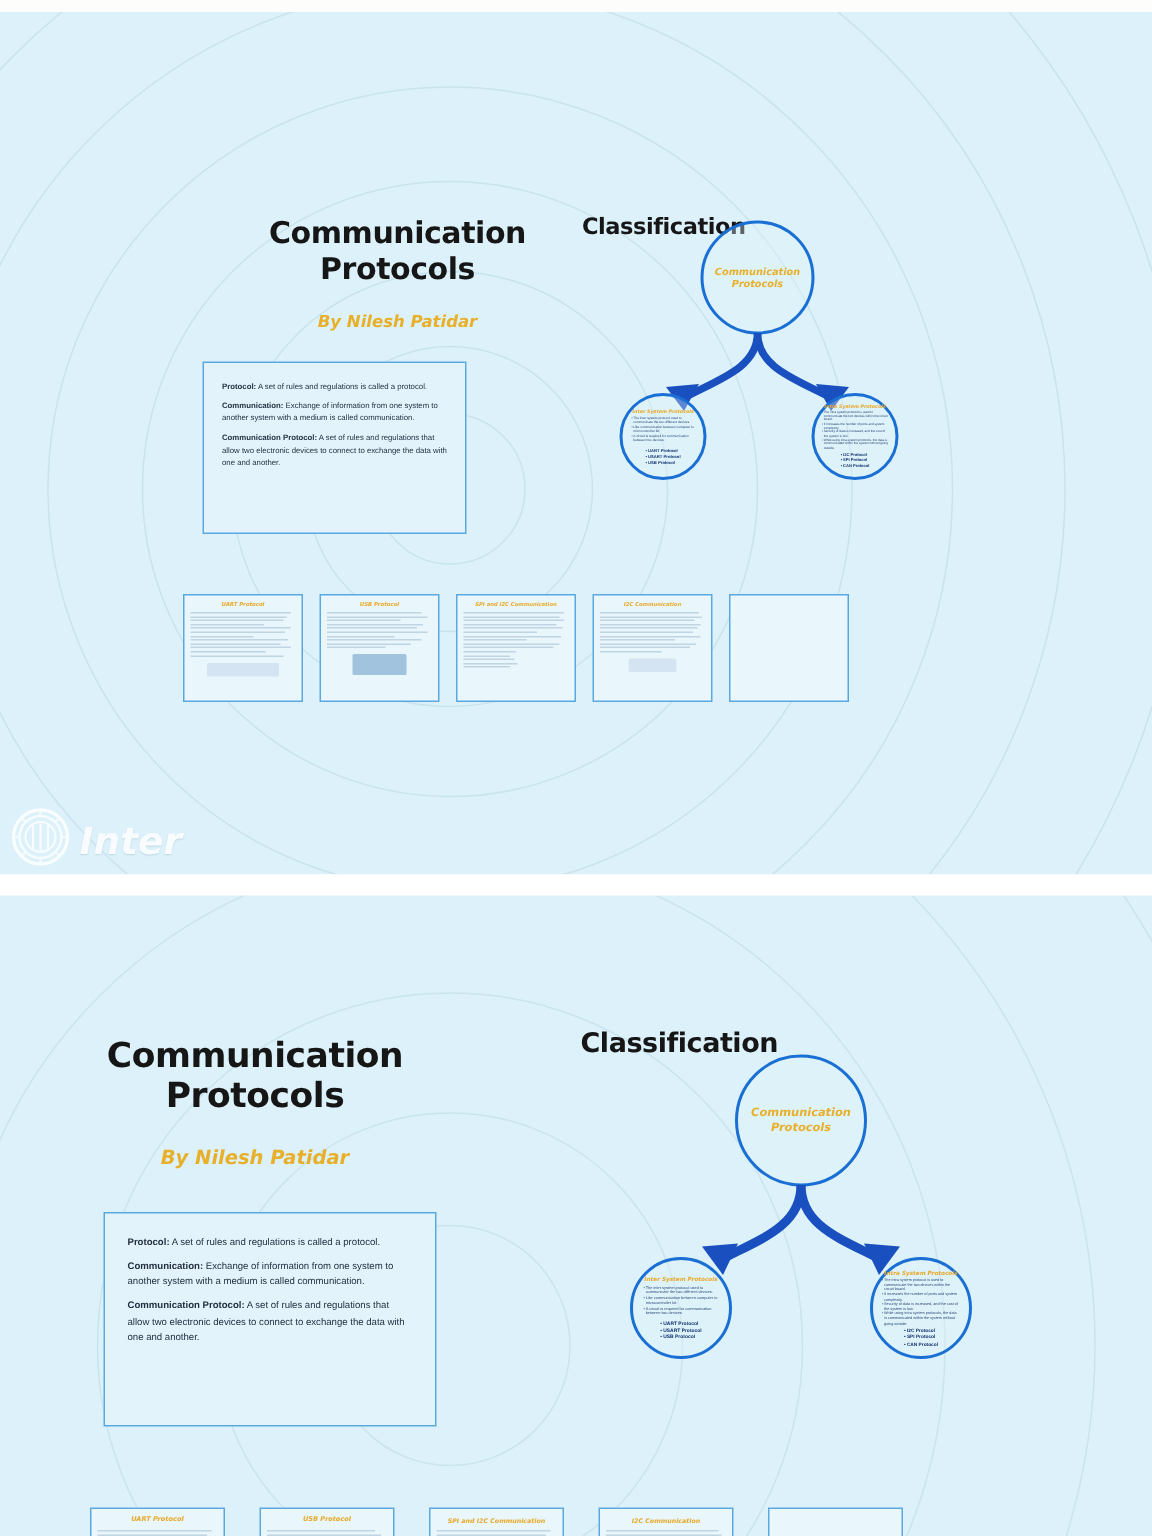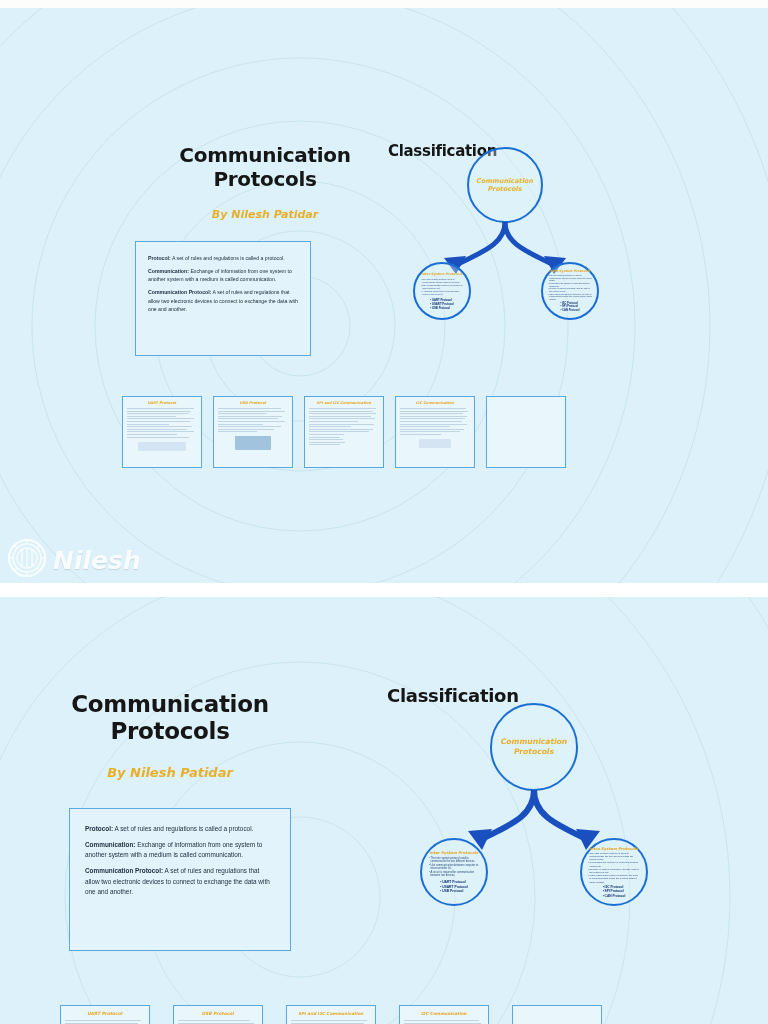--- a/index.html
+++ b/index.html
@@ -279,21 +279,21 @@
               <line x1="20" y1="34" x2="20" y2="38"></line>
             <line x1="2" y1="20" x2="6" y2="20"></line>
               <line x1="34" y1="20" x2="38" y2="20"></line>
             <line x1="7" y1="7" x2="10" y2="10"></line>
               <line x1="30" y1="30" x2="33" y2="33"></line>
             <line x1="33" y1="7" x2="30" y2="10"></line>
               <line x1="10" y1="30" x2="7" y2="33"></line>
           </g>
         </svg>
       </span>
-      <span class="wm-text" style="font-size:25px;">Nilesh</span>
+      <span class="wm-text" style="font-size:25px;">Inter</span>
     </div>
   </div>
 
   <div class="strip-white" style="top:583px; height:14px;"></div>
 
   <div class="panel" id="panel-bottom">
 
     <div class="rings">
       <svg width="768" height="427" viewBox="0 0 768 427">
         <g fill="none" stroke="#c3dfeb" stroke-width="1" opacity="0.7">

